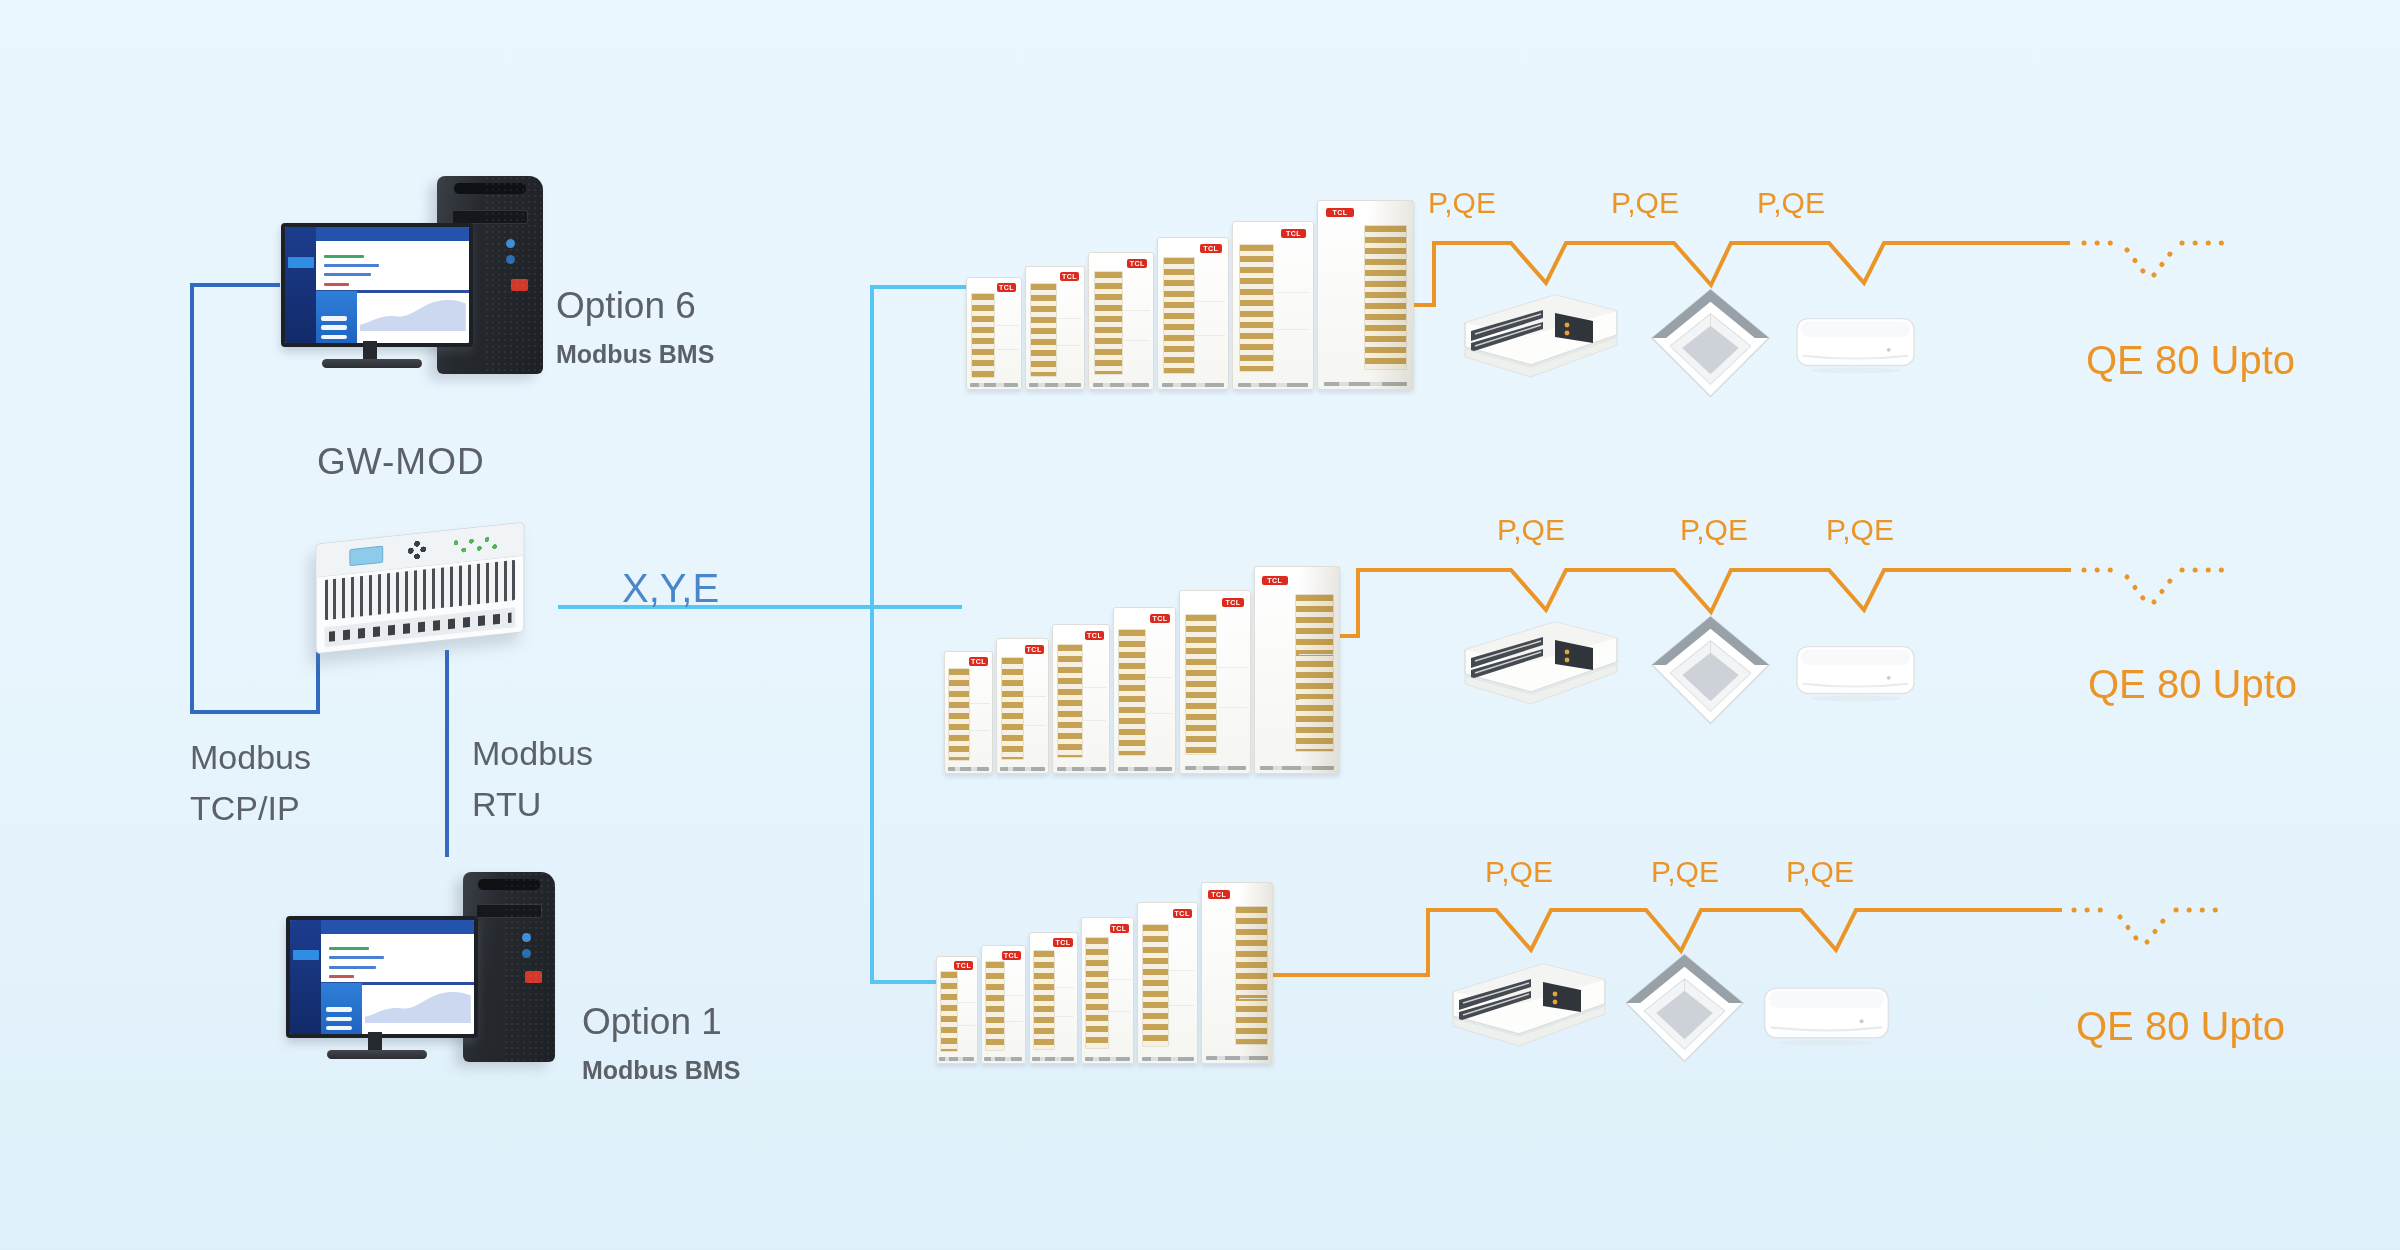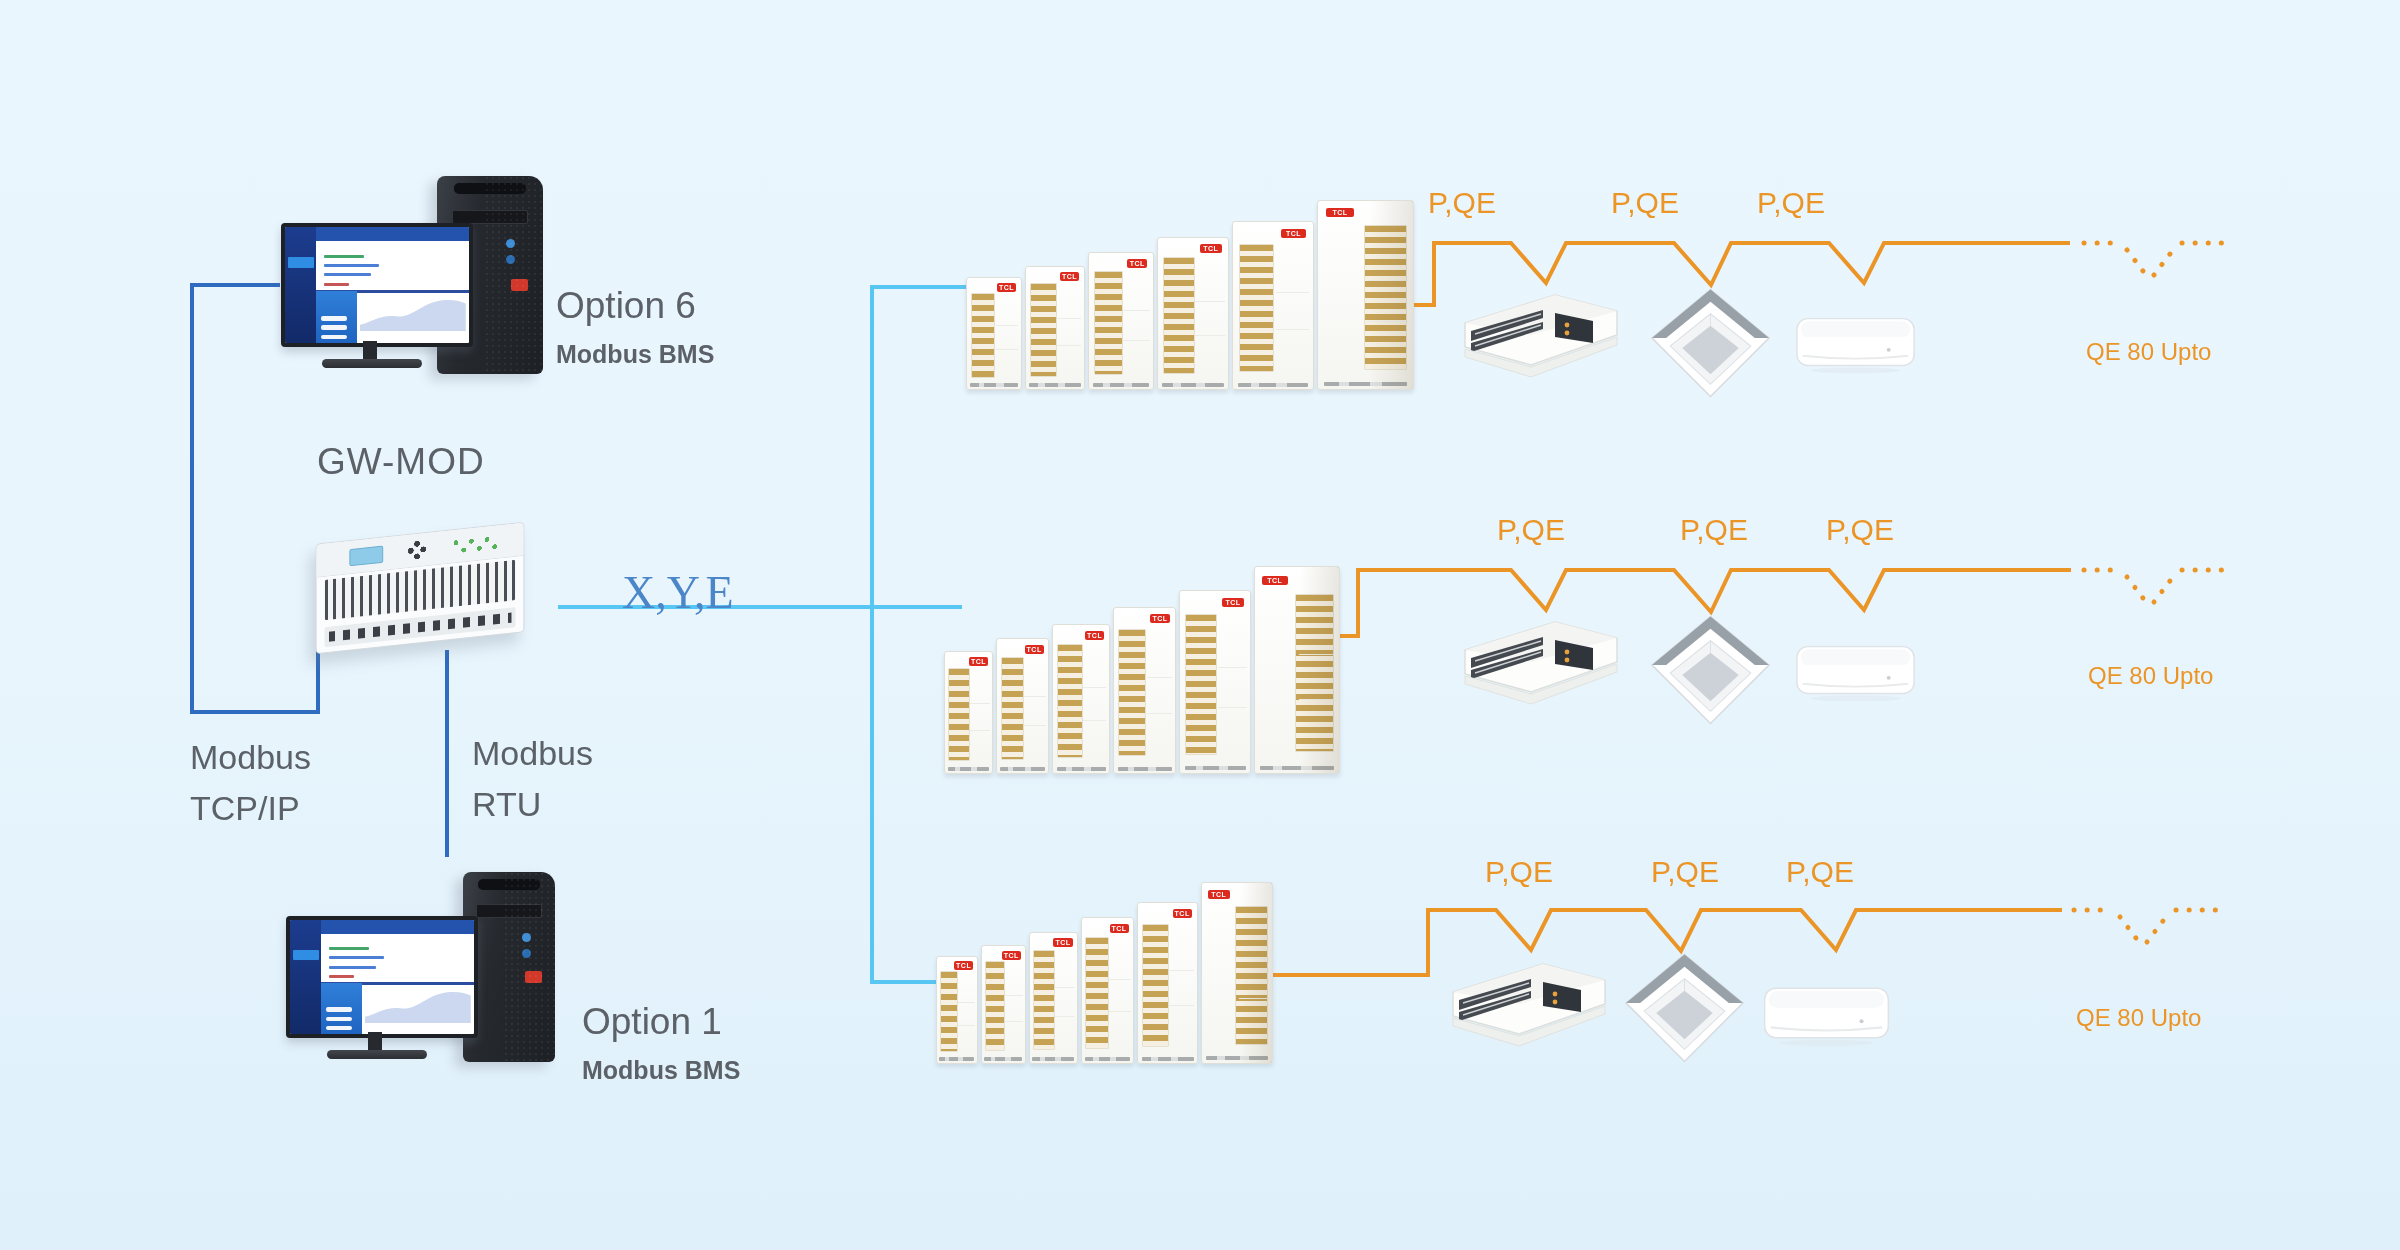--- a/index.html
+++ b/index.html
@@ -6,24 +6,24 @@
   body{font-family:"Liberation Sans", sans-serif;}
   .canvas{position:relative;width:2400px;height:1250px;overflow:hidden;
     background:linear-gradient(180deg,#EAF6FE 0%,#E8F5FD 50%,#DFF0FA 100%);}
   svg.wires{position:absolute;left:0;top:0;}
 
   
   .lbl{position:absolute;color:#5B6167;line-height:1.5;}
   .lbl-title{font-size:37px;}
   .lbl-sub{font-size:25px;font-weight:700;margin-top:2px;}
   .lbl-gw{font-size:37px;letter-spacing:1px;}
-  .lbl-bus{font-size:46px;color:#4A86C8;font-weight:500;font-family:Liberation Serif, serif;}
+  .lbl-bus{font-size:40px;color:#4A86C8;font-weight:500;}
   .lbl-modbus{font-size:34px;}
   .pqe{position:absolute;transform:translateX(-50%);color:#EC9527;font-size:30px;font-weight:500;white-space:nowrap;}
-  .qecap{position:absolute;color:#EC9527;font-size:24px;font-weight:500;white-space:nowrap;}
+  .qecap{position:absolute;color:#EC9527;font-size:40px;font-weight:500;white-space:nowrap;}
 
   
   .tower{position:absolute;background:linear-gradient(100deg,#3b4047 0%,#26292e 35%,#1d2024 100%);
     border-radius:8px 14px 6px 6px;box-shadow:-8px 6px 12px rgba(110,120,135,.28);}
   .tower::after{content:"";position:absolute;right:0;top:0;bottom:0;width:55%;
     background:radial-gradient(circle at 2px 2px, rgba(255,255,255,.06) 1px, transparent 1.6px);
     background-size:6px 6px;border-radius:0 14px 6px 0;}
   .t-top{position:absolute;top:7px;left:16%;right:16%;height:11px;background:#0e1013;border-radius:5px;}
   .t-bay{position:absolute;top:17%;left:14%;right:14%;height:6%;background:#15171b;border-radius:2px;border:1px solid #33373d;}
   .t-btn{position:absolute;right:26%;top:32%;width:9px;height:9px;background:#3f8fd6;border-radius:50%;box-shadow:0 16px 0 #2a6db0;}

